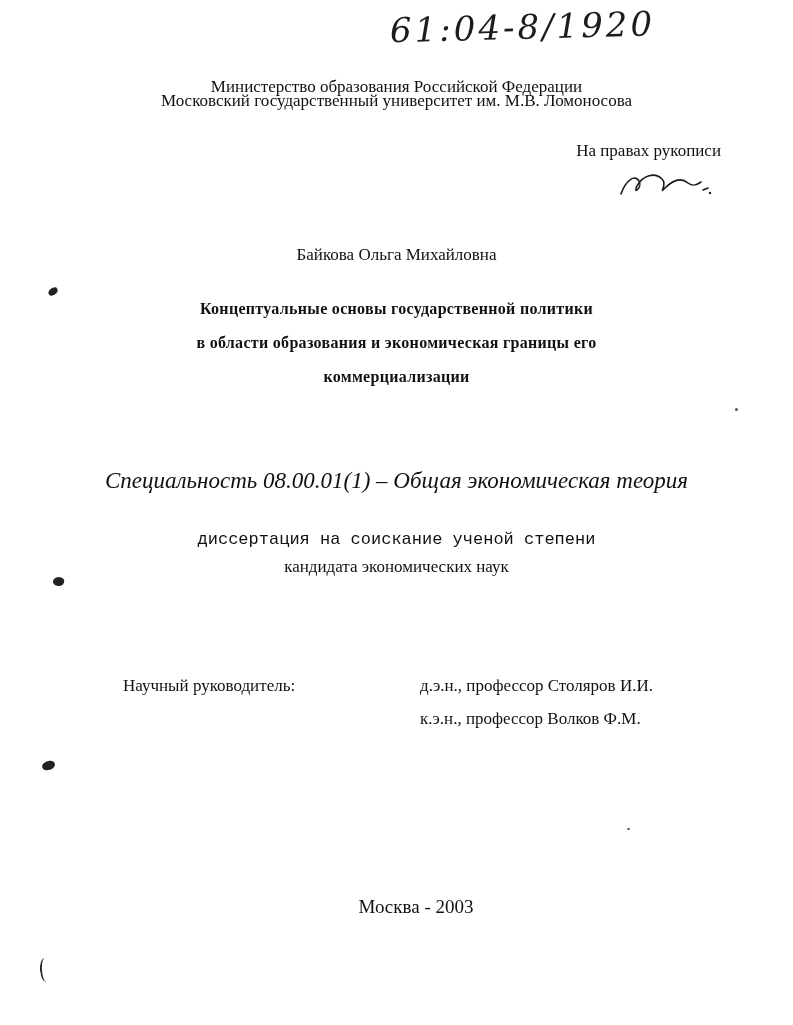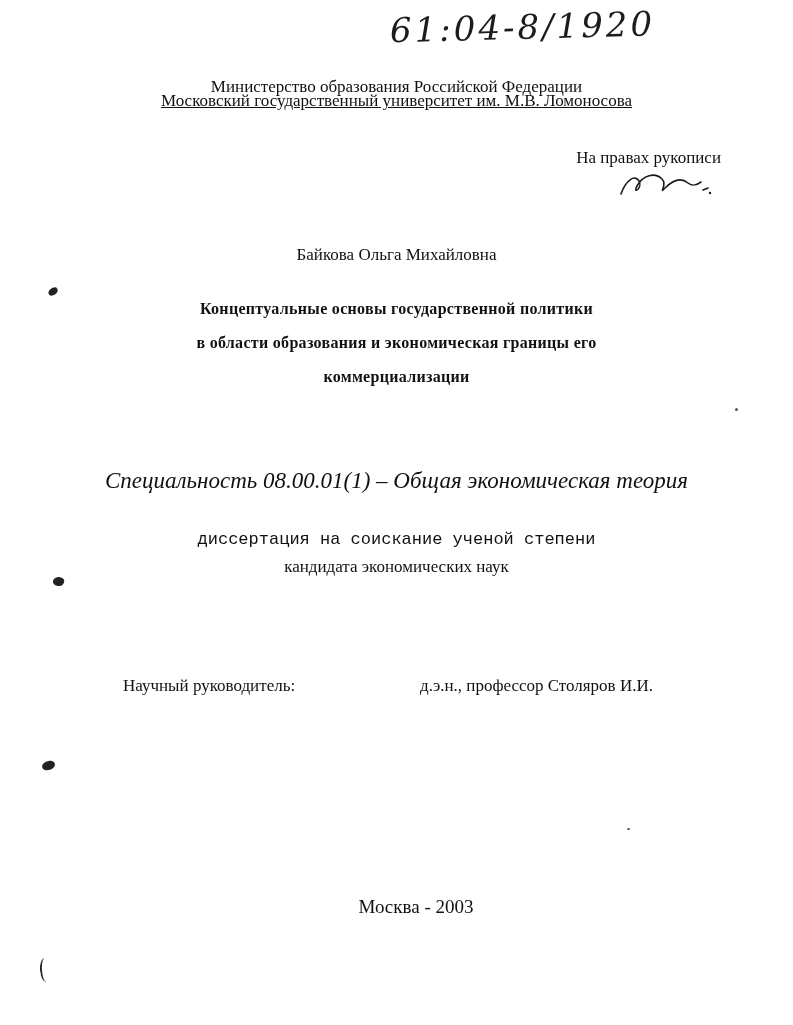--- a/index.html
+++ b/index.html
@@ -36,24 +36,23 @@
     white-space: nowrap;
   }
   .ministry {
     top: 62px;
     font-size: 17px;
     margin-top: 15px;
   }
   .university {
     top: 91px;
     font-size: 17px;
-    text-decoration: underline;
   }
   .manuscript-note {
-    top: 148px;
+    top: 141px;
     right: 72px;
     font-size: 17px;
   }
   .signature {
     top: 168px;
     right: 80px;
   }
   .author {
     top: 245px;
     font-size: 17px;
@@ -153,20 +152,21 @@
   <div class="abs centered specialty">Специальность 08.00.01(1) – Общая экономическая теория</div>
 
   <div class="abs centered thesis-1">диссертация на соискание ученой степени</div>
 
   <div class="abs centered thesis-2">кандидата экономических наук</div>
 
   <div class="abs supervisor-label">Научный руководитель:</div>
 
   <div class="abs supervisor-1">д.э.н., профессор Столяров И.И.</div>
 
+  <div class="abs supervisor-2">к.э.н., профессор Волков Ф.М.</div>
 
   <div class="abs centered city-year">Москва - 2003</div>
 
   <div class="ink-blot blot-1"></div>
   <div class="ink-blot blot-2"></div>
   <div class="ink-blot blot-3"></div>
   <div class="speck speck-1"></div>
   <div class="speck speck-2"></div>
   <div class="paren-mark"></div>
 

